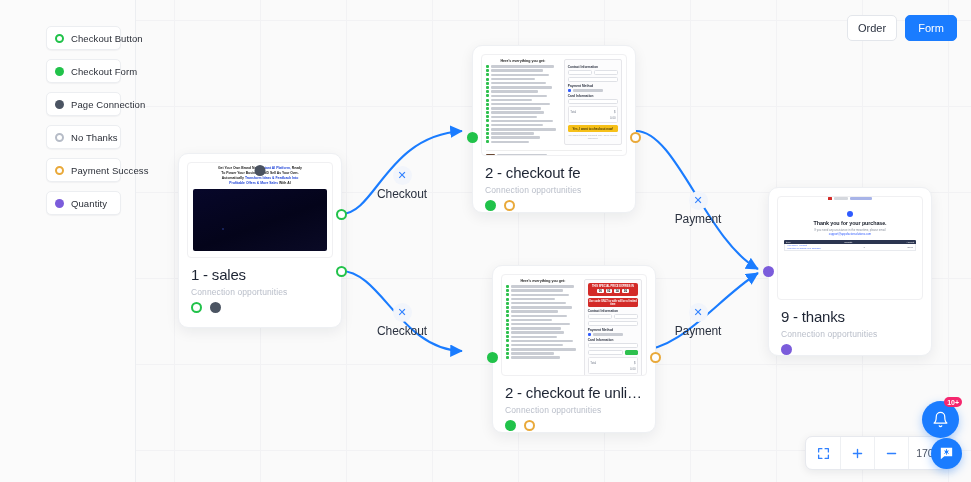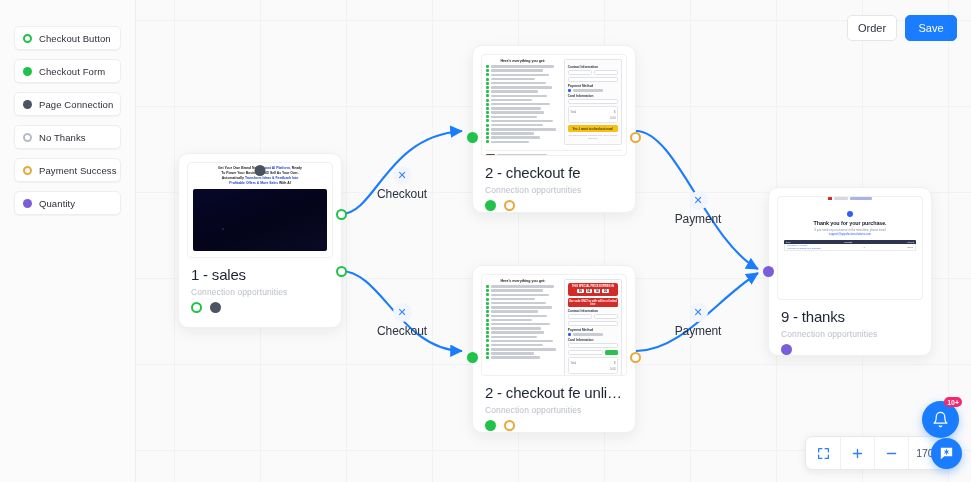--- a/index.html
+++ b/index.html
@@ -8,20 +8,21 @@
     font-family: "Liberation Sans", sans-serif;
     background: #ffffff; overflow: hidden;
   }
   #app { position: relative; width: 971px; height: 482px; background: #fafafa; }
 
   
   #sidebar {
     position: absolute; left: 0; top: 0; width: 136px; height: 482px;
     background: #fbfbfb; border-right: 1px solid #eceef1; z-index: 40;
     padding-top: 26px;
+    padding-left: 32px;
   }
   .legend-item {
     margin: 0 14px 9px 14px; height: 24px;
     background: #ffffff; border: 1px solid #eceef1; border-radius: 5px;
     display: flex; align-items: center; padding-left: 8px;
     box-shadow: 0 1px 1px rgba(16,24,40,.04);
   }
   .legend-dot { width: 9px; height: 9px; border-radius: 50%; flex: 0 0 auto; margin-right: 7px; }
   .legend-label { font-size: 9.5px; color: #2b2f38; letter-spacing: .1px; white-space: nowrap; }
 
@@ -369,21 +370,21 @@
       </div>
 
       <div class="node-title">2 - checkout fe</div>
       <div class="node-sub">Connection opportunities</div>
       <div class="conn-dots">
         <span class="cd" style="background:#21c24a;"></span>
         <span class="cd" style="border:2px solid #e9a93a;background:#fff;"></span>
       </div>
     </div>
 
-    <div class="node" style="left:336px;top:265px;width:164px;height:168px;">
+    <div class="node" style="left:356px;top:265px;width:164px;height:168px;">
       <div class="handle solid" style="left:-6px;top:86px;"></div>
       <div class="handle hollow-amber" style="right:-6px;top:86px;"></div>
 
       <div class="node-thumb" style="height:102px;">
         <div class="co-wrap">
           <div class="co-left">
             <div class="co-h">Here's everything you get:</div>
             <div class="feat">
                 <i></i>
                 <b style="width:86%"></b>
@@ -547,21 +548,21 @@
       <div class="node-sub">Connection opportunities</div>
       <div class="conn-dots">
         <span class="cd" style="background:#7b5cdb;"></span>
       </div>
     </div>
 
   </div>
 
   <div id="topbar">
     <div class="btn btn-close">Order</div>
-    <div class="btn btn-save">Save</div>
+    <div class="btn btn-save">Form</div>
   </div>
 
   <div id="zoombar">
     <div class="zb">
       <svg width="13" height="13" viewBox="0 0 16 16" fill="none" stroke="#2f80ff" stroke-width="1.6" stroke-linecap="round" stroke-linejoin="round">
         <path d="M6 2H2v4M10 2h4v4M6 14H2v-4M10 14h4v-4"></path>
       </svg>
     </div>
     <div class="zb">
       <svg width="13" height="13" viewBox="0 0 16 16" stroke="#2f80ff" stroke-width="1.7" stroke-linecap="round">

